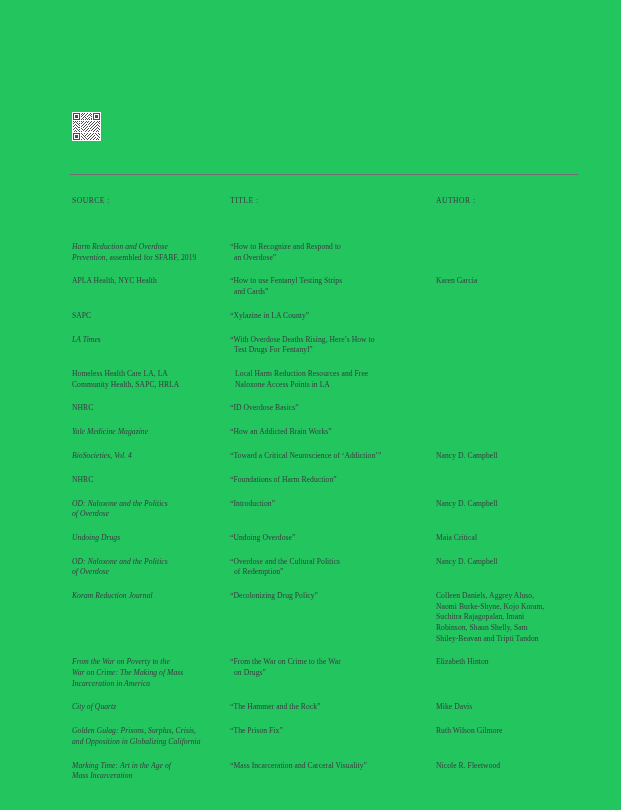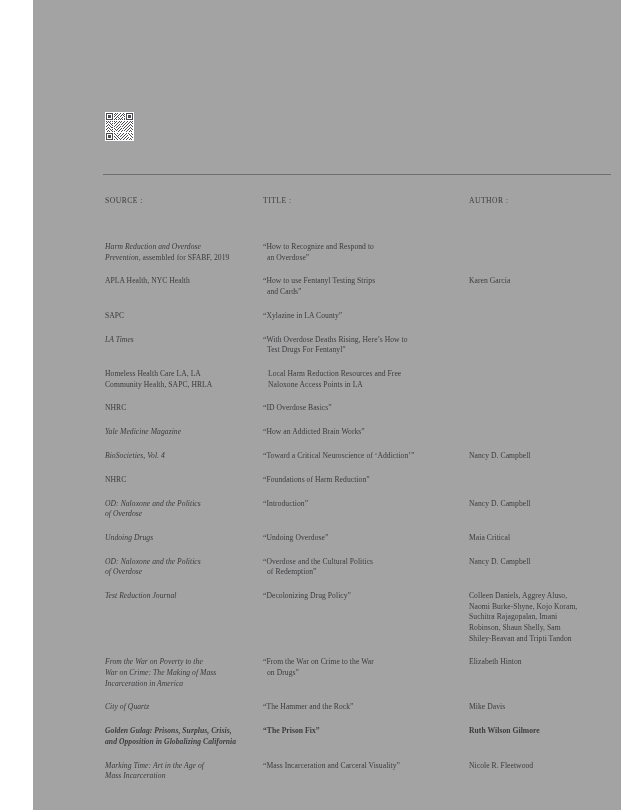--- a/index.html
+++ b/index.html
@@ -14,22 +14,21 @@
     position: relative;
     overflow: hidden;
     font-family: "Liberation Serif", "DejaVu Serif", serif;
     color: #3b3b40;
     -webkit-font-smoothing: antialiased;
   }
 
   .page {
     position: absolute;
     inset: 0;
-    background: #a3a3a3;
-    margin-left: 33px;
+    background: #22c55e;
   }
 
   
   .qr-wrap {
     position: absolute;
     left: 72px;
     top: 112px;
     width: 29px;
     height: 29px;
   }
@@ -363,41 +362,41 @@
         <div class="cell col-title"><span class="first">“Undoing Overdose”</span></div>
         <div class="cell col-author">Maia Critical</div>
       </div>
       <div class="row" style="height: 34.4px;">
         <div class="cell col-source mixed"><span class="ital">OD: Naloxone and the Politics
 of Overdose</span></div>
         <div class="cell col-title"><span class="first">“Overdose and the Cultural Politics</span><span class="cont">of Redemption”</span></div>
         <div class="cell col-author">Nancy D. Campbell</div>
       </div>
       <div class="row" style="height: 66.2px;">
-        <div class="cell col-source mixed"><span class="ital">Test Reduction Journal</span></div>
+        <div class="cell col-source mixed"><span class="ital">Koram Reduction Journal</span></div>
         <div class="cell col-title"><span class="first">“Decolonizing Drug Policy”</span></div>
         <div class="cell col-author">Colleen Daniels, Aggrey Aluso,
 Naomi Burke-Shyne, Kojo Koram,
 Suchitra Rajagopalan, Imani
 Robinson, Shaun Shelly, Sam
 Shiley-Beavan and Tripti Tandon</div>
       </div>
       <div class="row" style="height: 45px; padding-left: 45px;">
         <div class="cell col-source mixed"><span class="ital">From the War on Poverty to the
 War on Crime: The Making of Mass
 Incarceration in America</span></div>
         <div class="cell col-title"><span class="first">“From the War on Crime to the War</span><span class="cont">on Drugs”</span></div>
         <div class="cell col-author">Elizabeth Hinton</div>
       </div>
       <div class="row" style="height: 23.8px;">
         <div class="cell col-source mixed"><span class="ital">City of Quartz</span></div>
         <div class="cell col-title"><span class="first">“The Hammer and the Rock”</span></div>
         <div class="cell col-author">Mike Davis</div>
       </div>
-      <div class="row" style="height: 34.4px; font-weight: bold;">
+      <div class="row" style="height: 34.4px;">
         <div class="cell col-source mixed"><span class="ital">Golden Gulag: Prisons, Surplus, Crisis,
 and Opposition in Globalizing California</span></div>
         <div class="cell col-title"><span class="first">“The Prison Fix”</span></div>
         <div class="cell col-author">Ruth Wilson Gilmore</div>
       </div>
       <div class="row" style="height: 34.4px;">
         <div class="cell col-source mixed"><span class="ital">Marking Time: Art in the Age of
 Mass Incarceration</span></div>
         <div class="cell col-title"><span class="first">“Mass Incarceration and Carceral Visuality”</span></div>
         <div class="cell col-author">Nicole R. Fleetwood</div>

